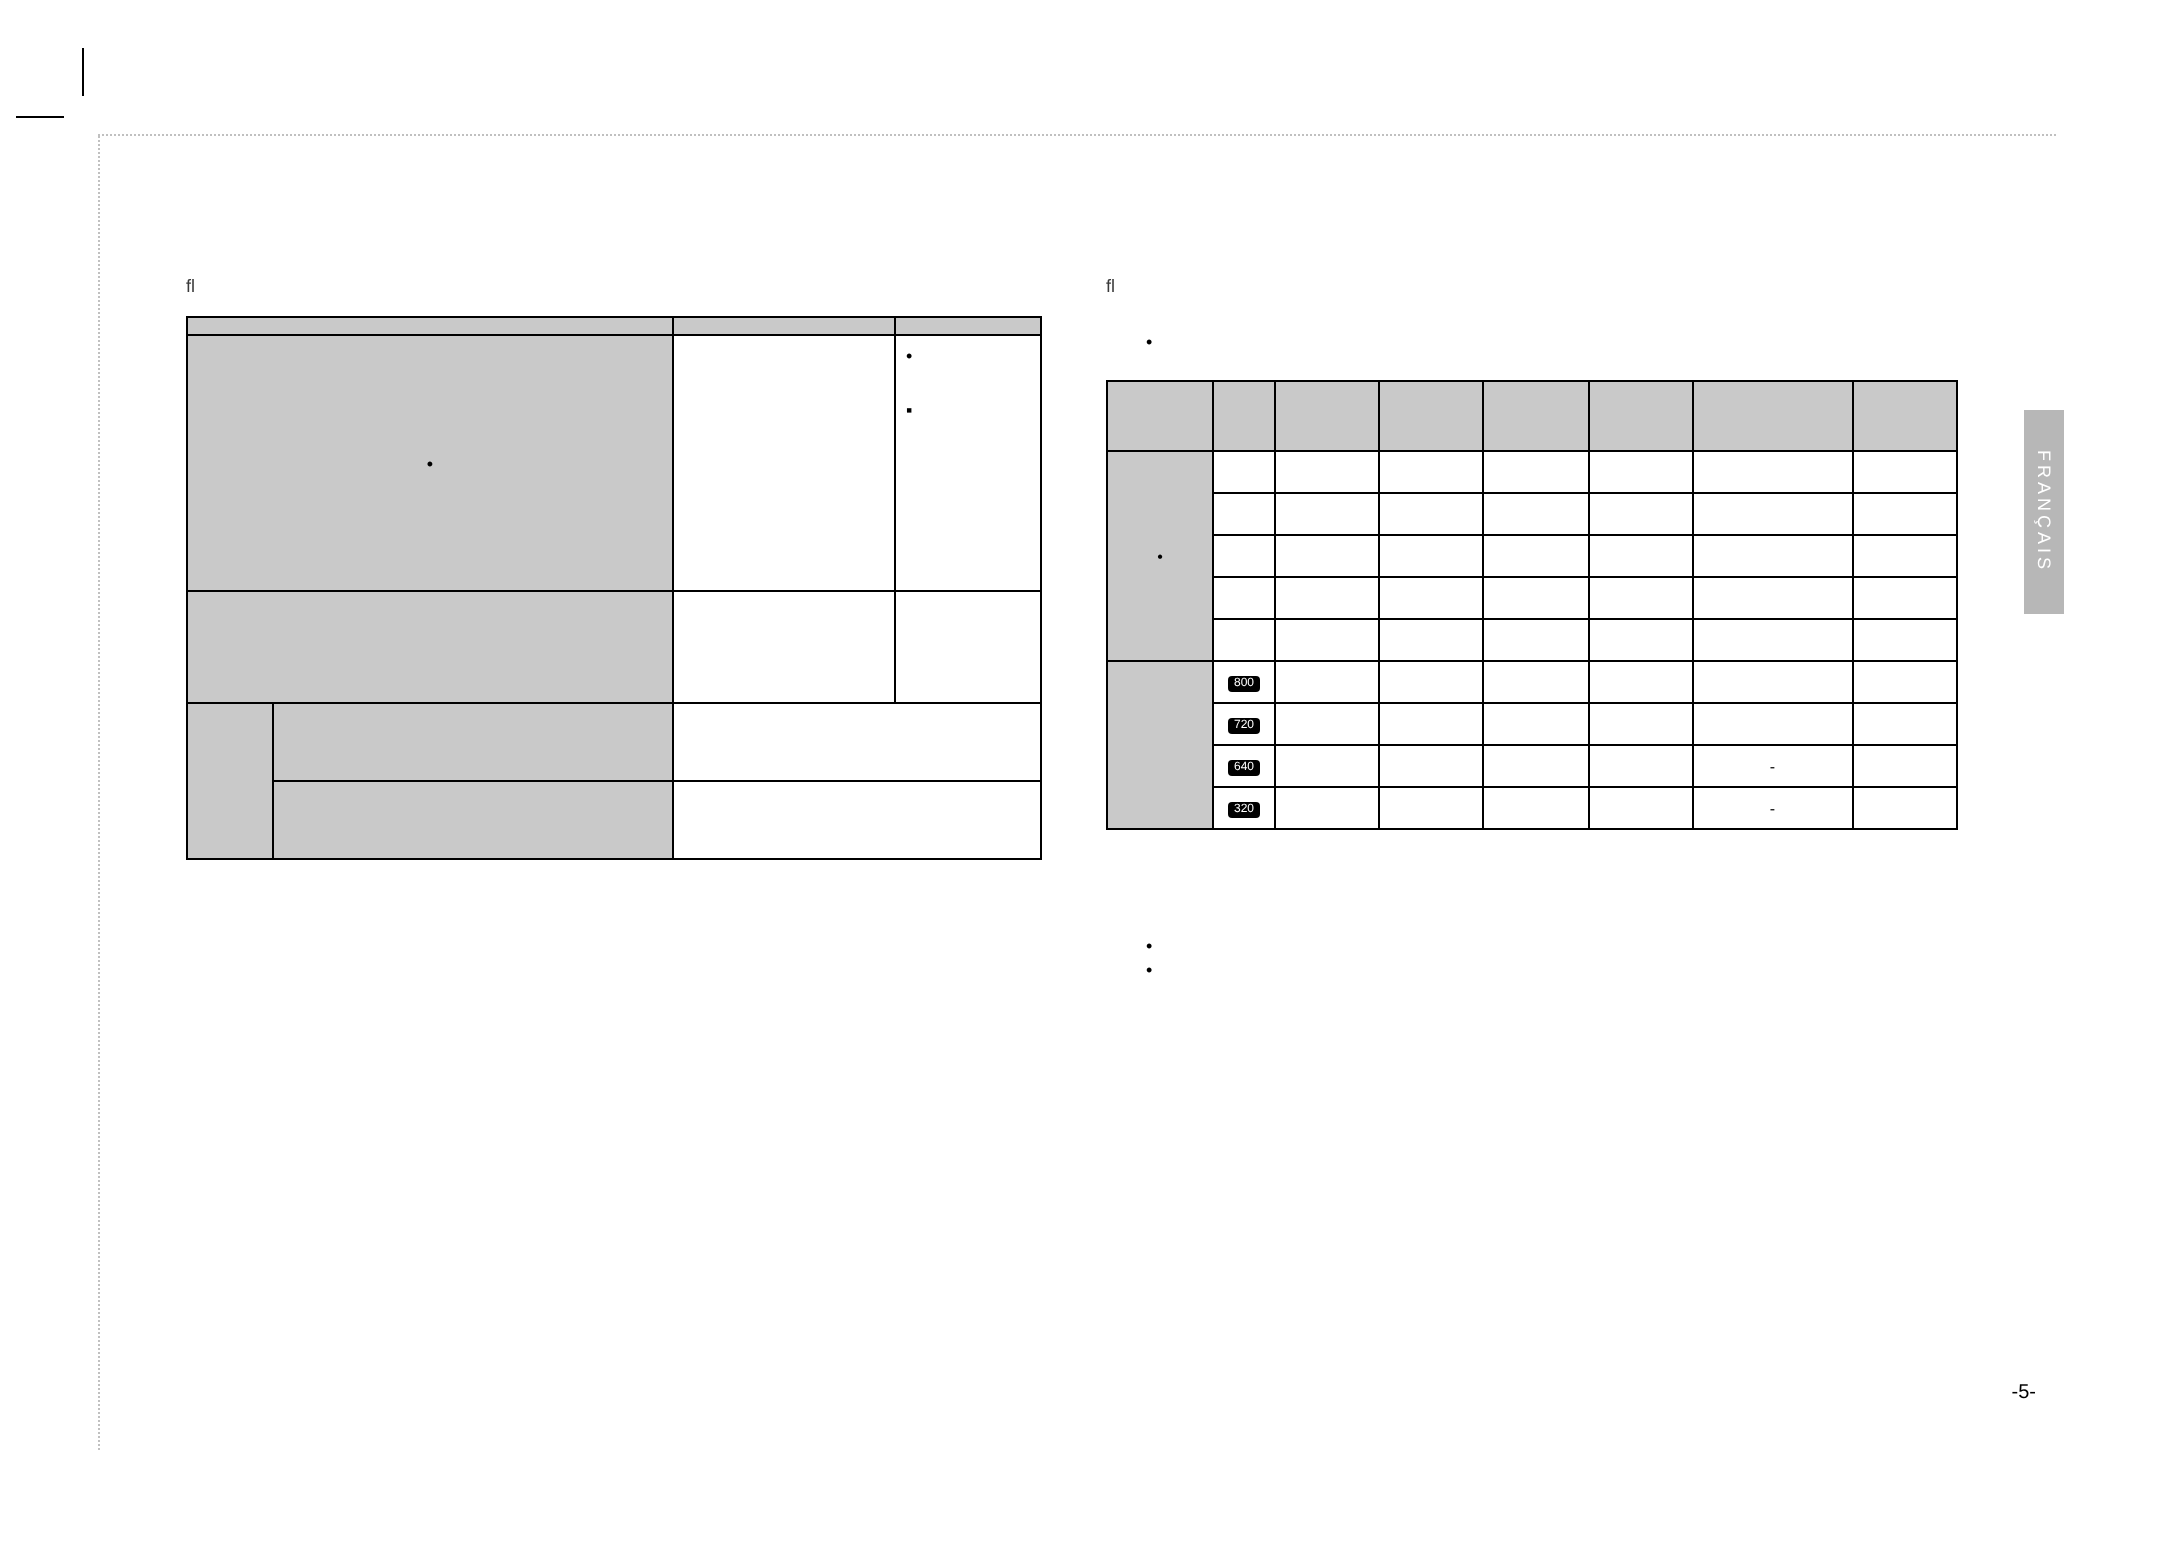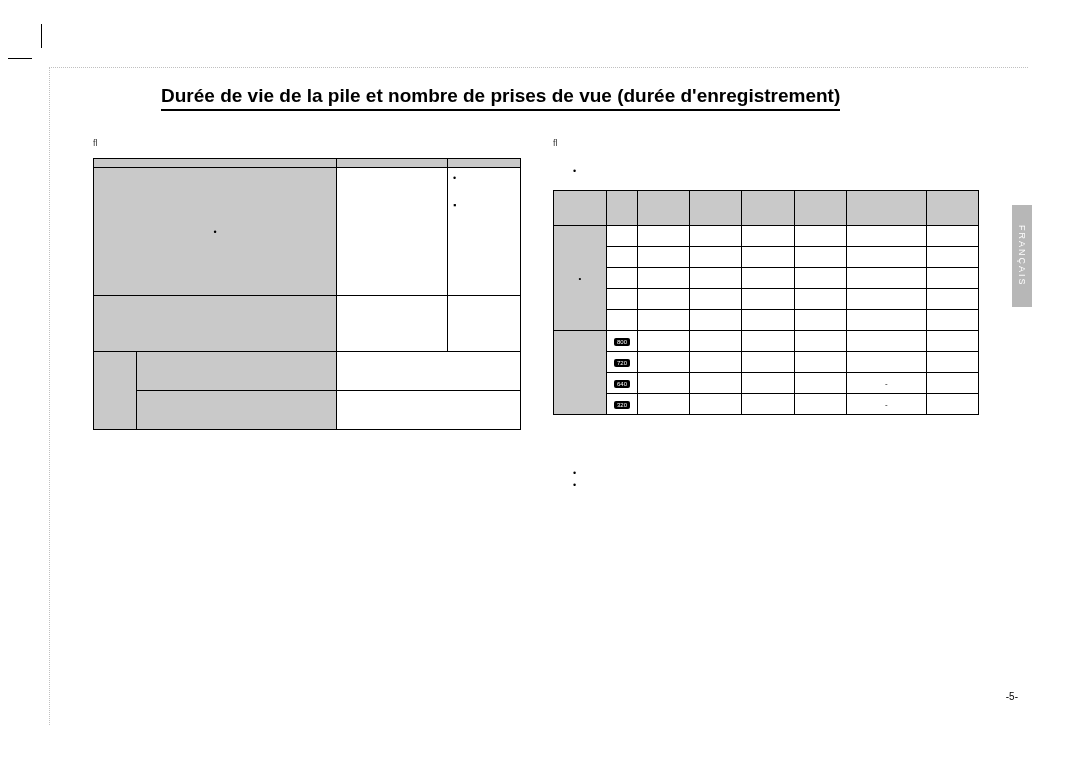--- a/index.html
+++ b/index.html
@@ -44,21 +44,20 @@
   .pagenum{position:absolute;right:62px;bottom:70px;font-size:10px;}
 </style>
 </head>
 <body>
 <div class="page">
   <div class="crop-tl-v"></div>
   <div class="crop-tl-h"></div>
   <div class="inner-border"></div>
   <div class="inner-border-l"></div>
 
-  <div class="title">Durée de vie de la pile et nombre de prises de vue (durée d'enregistrement)</div>
 
   <span class="small note-left">ﬂ</span>
   <span class="small note-right">ﬂ</span>
 
   <div class="lang-tab">FRANÇAIS</div>
 
   <table class="tbl-left">
     <tbody>
         <tr>
       <th colspan="2" style="width:84px"></th>

